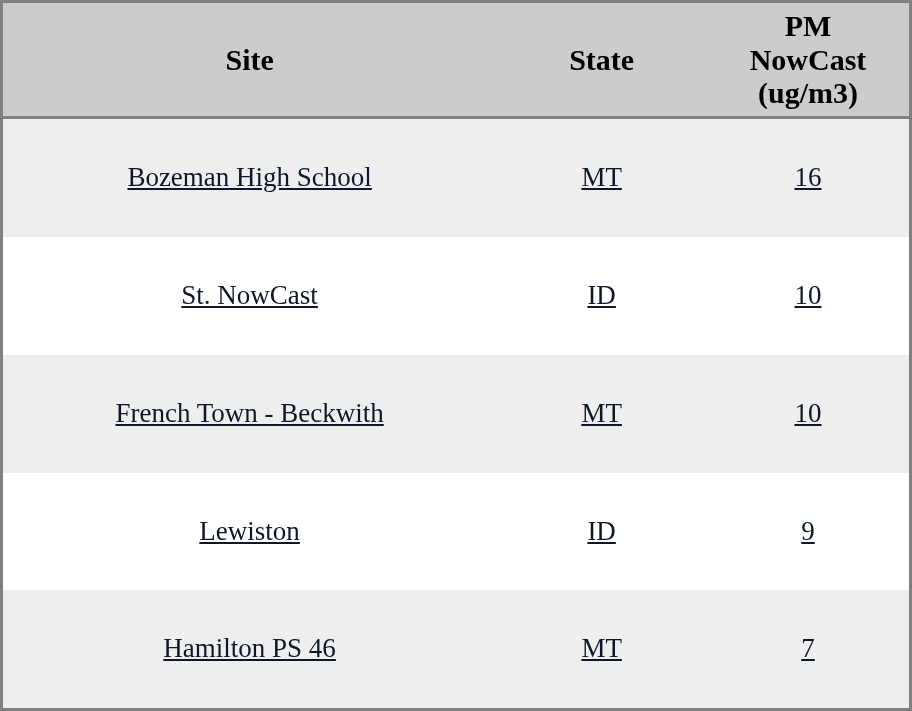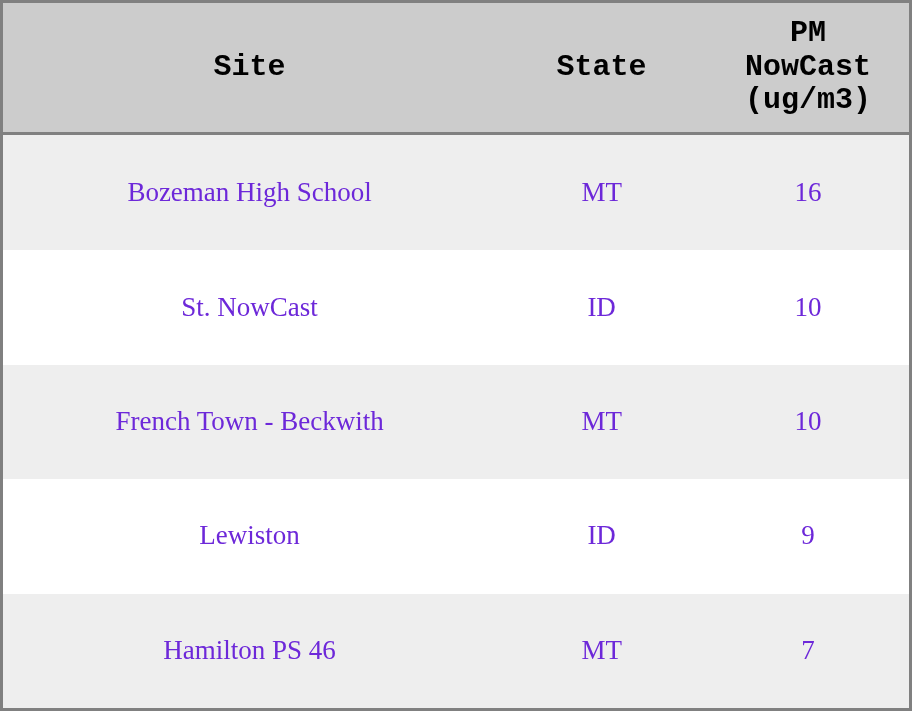--- a/index.html
+++ b/index.html
@@ -22,41 +22,42 @@
   }
   table.data-table {
     width: 100%;
     height: 100%;
     border-collapse: collapse;
     table-layout: fixed;
   }
   thead th {
     background: #cccccc;
     border-bottom: 3px solid #808080;
-    font-family: Liberation Mono, monospace;
+    font-family: Liberation Serif, serif;
     font-weight: bold;
     font-size: 30px;
     color: #000000;
     text-align: center;
     vertical-align: middle;
-    padding: 14px 4px;
+    padding: 6px 4px;
     line-height: 1.12;
   }
   th.col-site { width: 55%; }
   th.col-state { width: 23%; }
   th.col-pm { width: 22%; }
   tbody td {
     font-family: "Liberation Serif", serif;
     font-size: 27px;
-    color: #6d28d9;
+    color: #0f172a;
     text-align: center;
     vertical-align: middle;
     padding: 20px 4px;
     line-height: 1.1;
     border: none;
+    text-decoration: underline;
   }
   tbody tr.odd-row td {
     background: #eeeeee;
   }
   tbody tr.even-row td {
     background: #ffffff;
   }
 </style>
 </head>
 <body>

